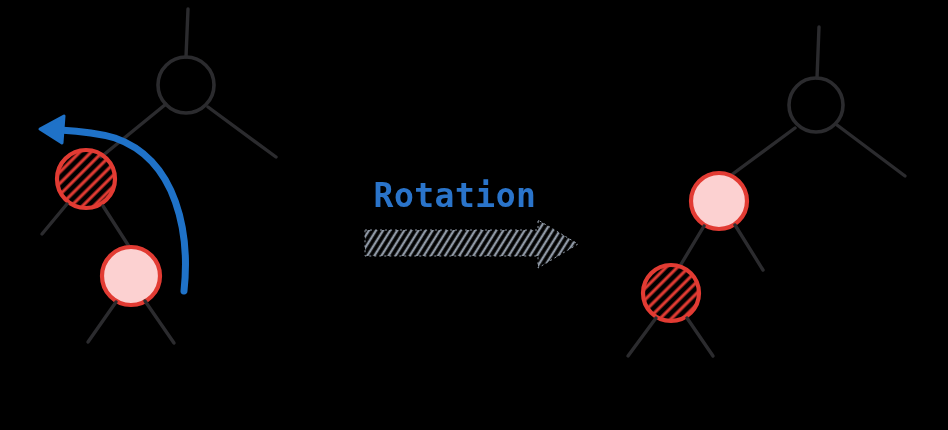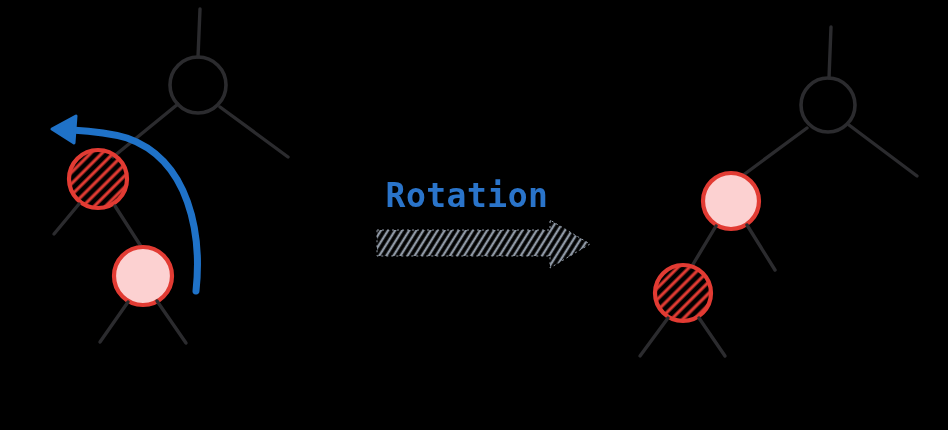--- a/index.html
+++ b/index.html
@@ -7,21 +7,20 @@
     padding: 0;
     background: #000;
   }
   .stage {
     position: relative;
     width: 920px;
     height: 430px;
     background: var(--bg, #000);
     overflow: hidden;
     font-family: "DejaVu Sans Mono", monospace;
-    margin-left: 12px;
   }
   svg { display: block; }
 
   .tree-edge {
     stroke: var(--tree-stroke, #2b2b2e);
     stroke-width: 3.4;
     stroke-linecap: round;
     fill: none;
   }
   .node-outline {

